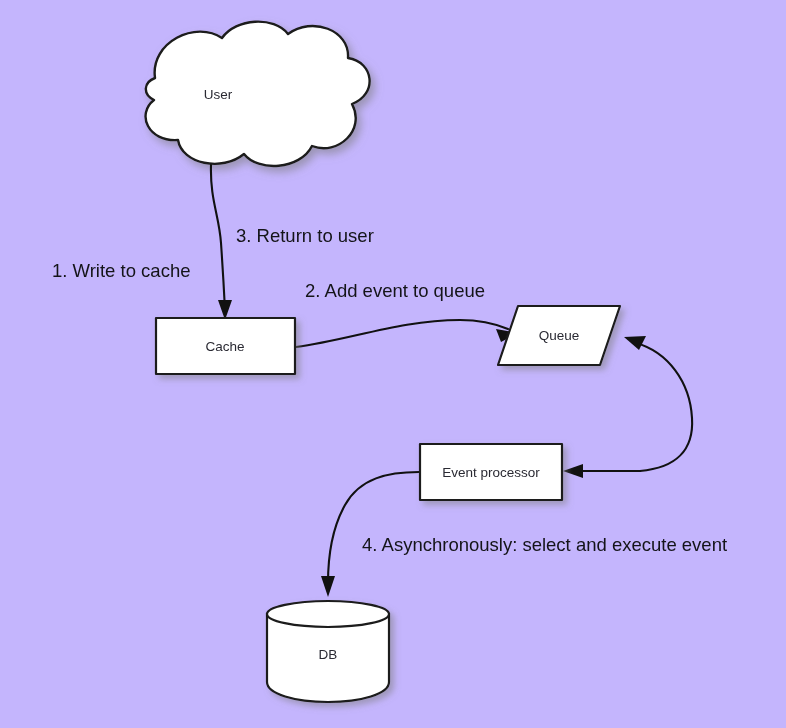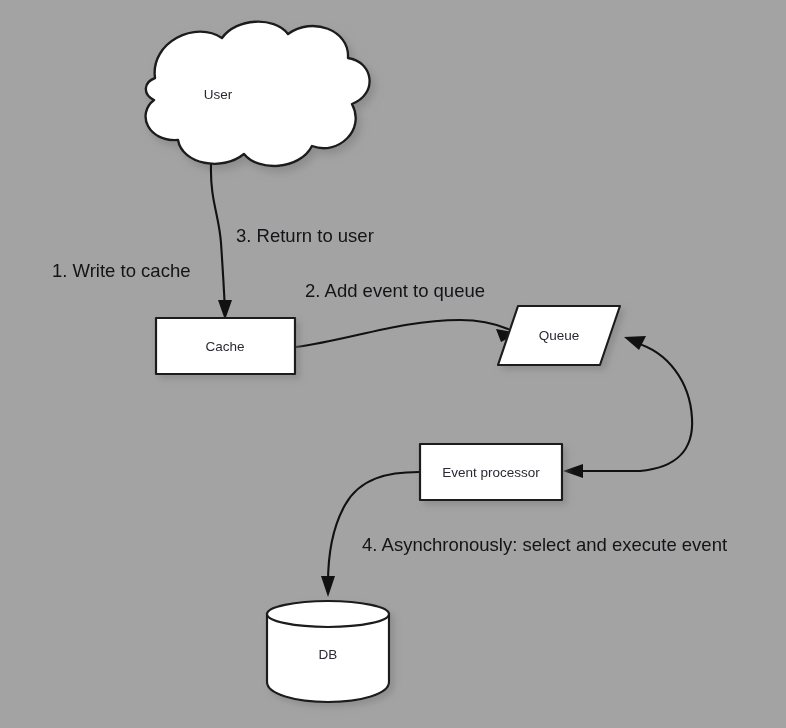--- a/index.html
+++ b/index.html
@@ -10,21 +10,21 @@
   body {
     width: 786px;
     height: 728px;
     font-family: "Liberation Sans", sans-serif;
     overflow: hidden;
   }
   #diagram-root {
     position: relative;
     width: 786px;
     height: 728px;
-    background: #a3a3a3;
+    background: #c4b5fd;
   }
   svg#diagram-svg {
     position: absolute;
     top: 0;
     left: 0;
     width: 786px;
     height: 728px;
   }
   .node-shape {
     fill: #ffffff;

